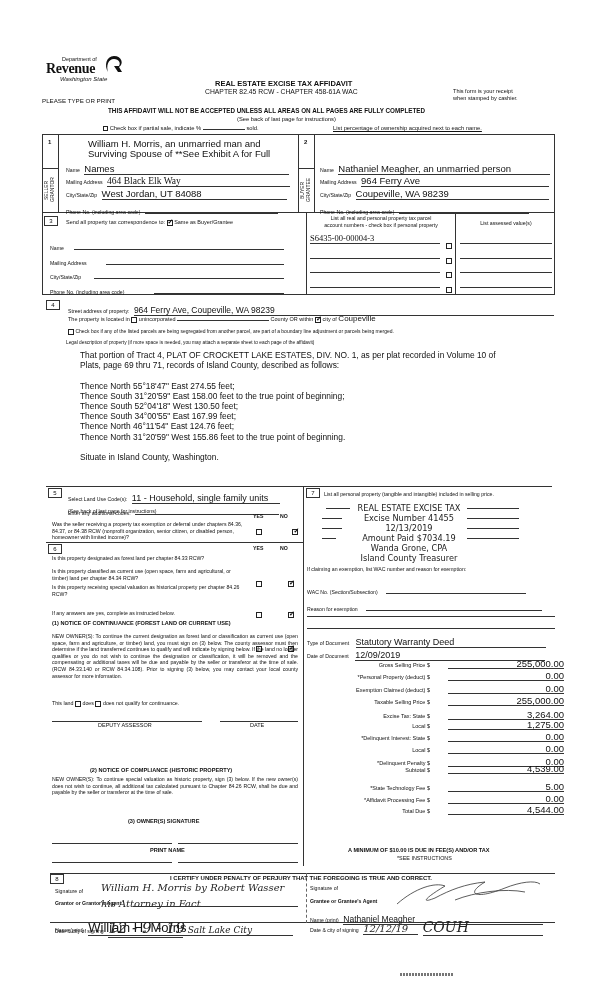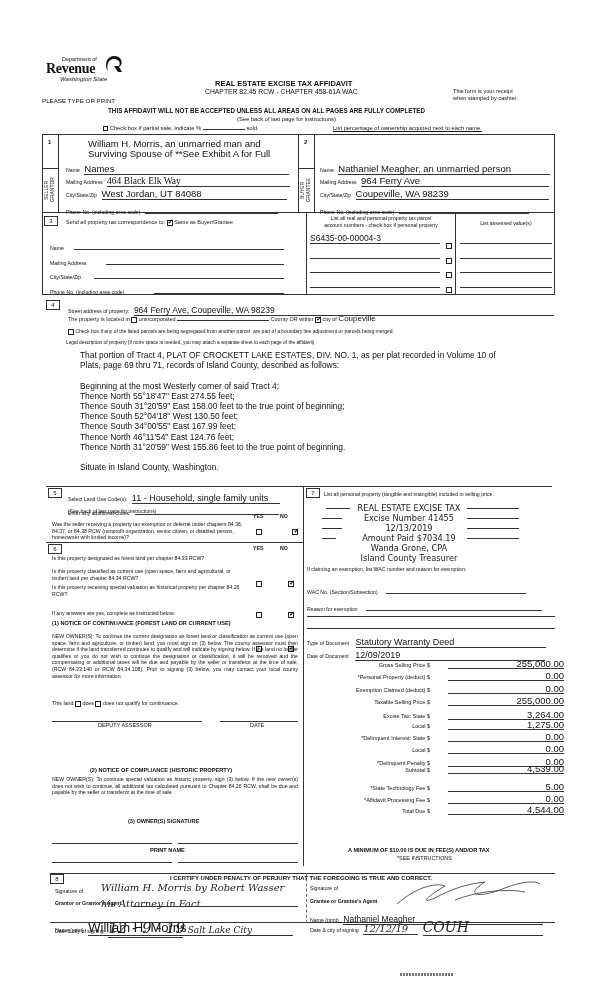--- a/index.html
+++ b/index.html
@@ -125,21 +125,21 @@
 <div class="abs" style="left:50px;top:265px;white-space:nowrap;">
   <span class="tiny" style="display:inline-block;width:40px;">City/State/Zip</span>
   <span class="uline" style="display:inline-block;width:190px;height:7px;"></span>
 </div>
 <div class="abs" style="left:50px;top:280px;white-space:nowrap;">
   <span class="tiny" style="display:inline-block;width:100px;">Phone No. (including area code)</span>
   <span class="uline" style="display:inline-block;width:130px;height:7px;"></span>
 </div>
 
 <div id="parcel-rows">
-    <div class="abs" style="left: 310px; top: 233px; width: 242px; height: 12px;"><span class="abs uline" style="left:0;top:0;width:130px;height:11px;font-size:8.5px;">S6435-00-00004-3</span><span class="abs cb" style="left:136px;top:3px;"></span><span class="abs uline" style="left:150px;top:0;width:92px;height:11px;font-size:8.5px;"></span></div>
+    <div class="abs" style="left: 310px; top: 233px; width: 242px; height: 12px; font-family: Liberation Serif, serif;"><span class="abs uline" style="left:0;top:0;width:130px;height:11px;font-size:8.5px;">S6435-00-00004-3</span><span class="abs cb" style="left:136px;top:3px;"></span><span class="abs uline" style="left:150px;top:0;width:92px;height:11px;font-size:8.5px;"></span></div>
     <div class="abs" style="left: 310px; top: 248px; width: 242px; height: 12px;"><span class="abs uline" style="left:0;top:0;width:130px;height:11px;font-size:8.5px;"></span><span class="abs cb" style="left:136px;top:3px;"></span><span class="abs uline" style="left:150px;top:0;width:92px;height:11px;font-size:8.5px;"></span></div>
     <div class="abs" style="left: 310px; top: 262px; width: 242px; height: 12px;"><span class="abs uline" style="left:0;top:0;width:130px;height:11px;font-size:8.5px;"></span><span class="abs cb" style="left:136px;top:3px;"></span><span class="abs uline" style="left:150px;top:0;width:92px;height:11px;font-size:8.5px;"></span></div>
     <div class="abs" style="left: 310px; top: 277px; width: 242px; height: 12px;"><span class="abs uline" style="left:0;top:0;width:130px;height:11px;font-size:8.5px;"></span><span class="abs cb" style="left:136px;top:3px;"></span><span class="abs uline" style="left:150px;top:0;width:92px;height:11px;font-size:8.5px;"></span></div>
   </div>
 
 
 <div class="abs numbox" style="left:46px;top:300px;">4</div>
 <div class="abs" style="left:68px;top:299px;white-space:nowrap;">
   <span class="tiny">Street address of property:</span>
   <span class="hand uline" style="display:inline-block;width:420px;font-size:8.5px;">964 Ferry Ave, Coupeville, WA 98239</span>
@@ -156,21 +156,20 @@
 </div>
 <div class="abs" style="left:68px;top:328px;white-space:nowrap;font-size:5px;">
   <span class="cb"></span>
   <span>Check box if any of the listed parcels are being segregated from another parcel, are part of a boundary line adjustment or parcels being merged.</span>
 </div>
 <div class="abs" style="left:66px;top:340px;font-size:4.8px;white-space:nowrap;">Legal description of property (if more space is needed, you may attach a separate sheet to each page of the affidavit)</div>
 <div class="abs" id="legal-lines" style="left:80px;top:350px;font-size:8.4px;line-height:10.2px;white-space:nowrap;">
     <div style="min-height: 10.2px;">That portion of Tract 4, PLAT OF CROCKETT LAKE ESTATES, DIV. NO. 1, as per plat recorded in Volume 10 of</div>
     <div style="min-height: 10.2px;">Plats, page 69 thru 71, records of Island County, described as follows:</div>
     <div style="min-height: 10.2px;"></div>
-    <div style="min-height: 10.2px;">Beginning at the most Westerly corner of said Tract 4;</div>
     <div style="min-height: 10.2px;">Thence North 55°18'47" East 274.55 feet;</div>
     <div style="min-height: 10.2px;">Thence South 31°20'59" East 158.00 feet to the true point of beginning;</div>
     <div style="min-height: 10.2px;">Thence South 52°04'18" West 130.50 feet;</div>
     <div style="min-height: 10.2px;">Thence South 34°00'55" East 167.99 feet;</div>
     <div style="min-height: 10.2px;">Thence North 46°11'54" East 124.76 feet;</div>
     <div style="min-height: 10.2px;">Thence North 31°20'59" West 155.86 feet to the true point of beginning.</div>
     <div style="min-height: 10.2px;"></div>
     <div style="min-height: 10.2px;">Situate in Island County, Washington.</div>
   </div>
 

